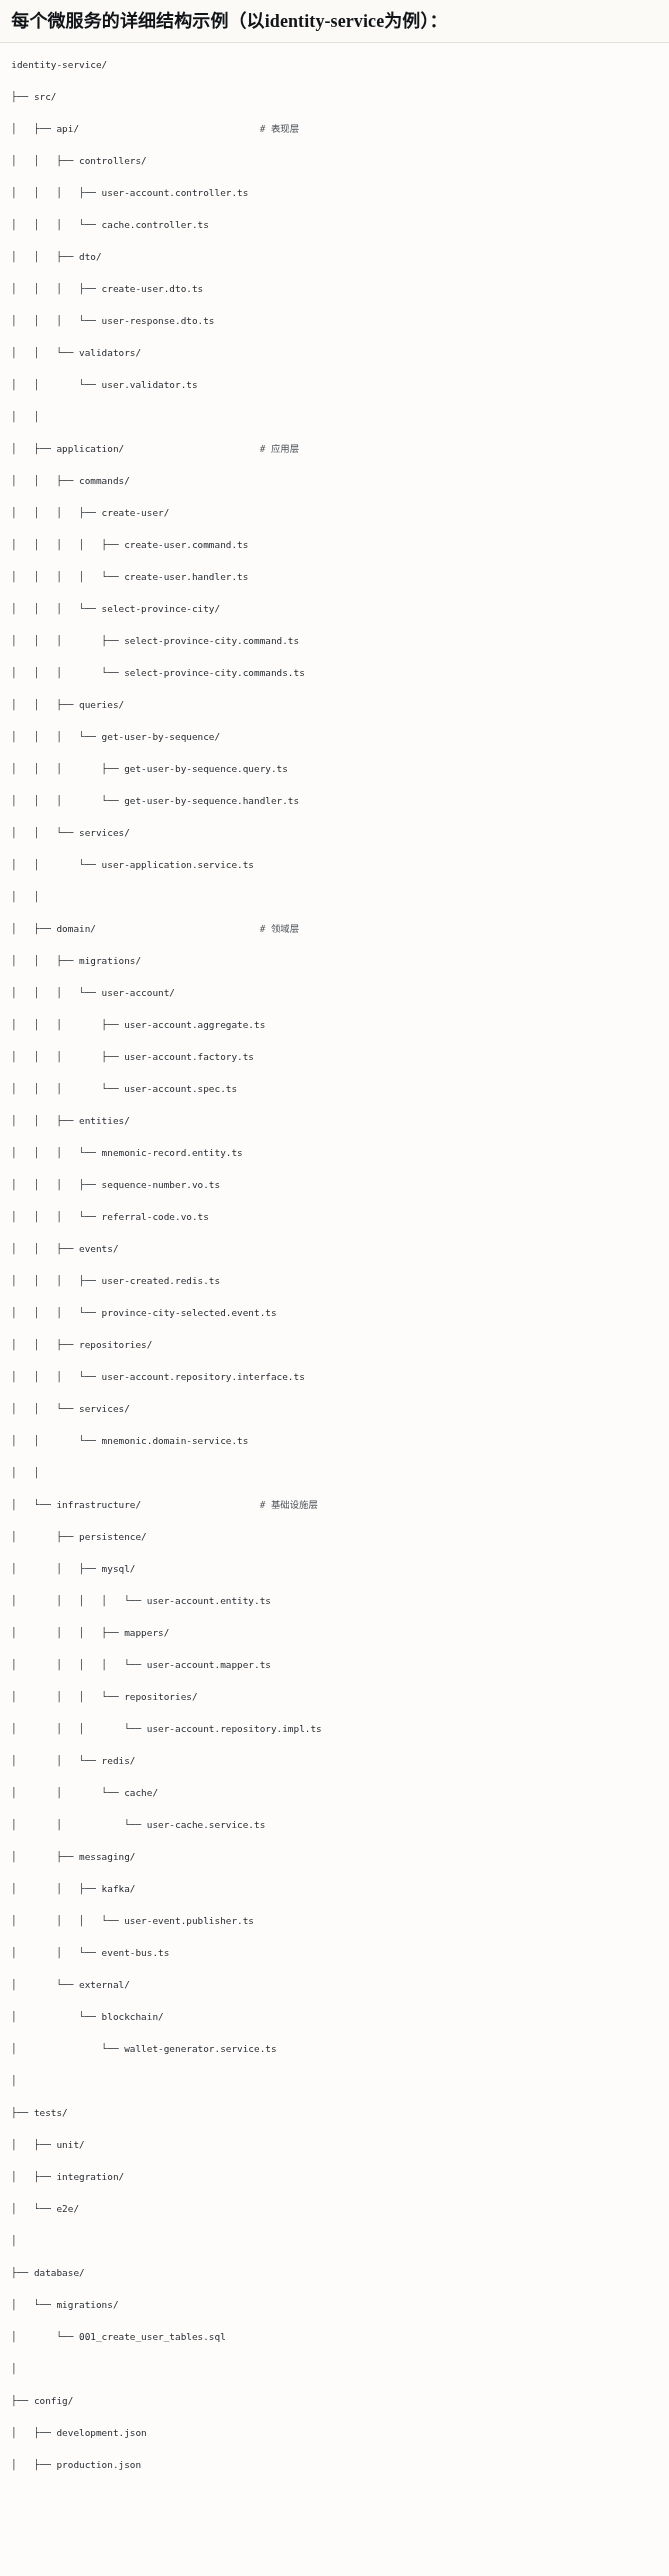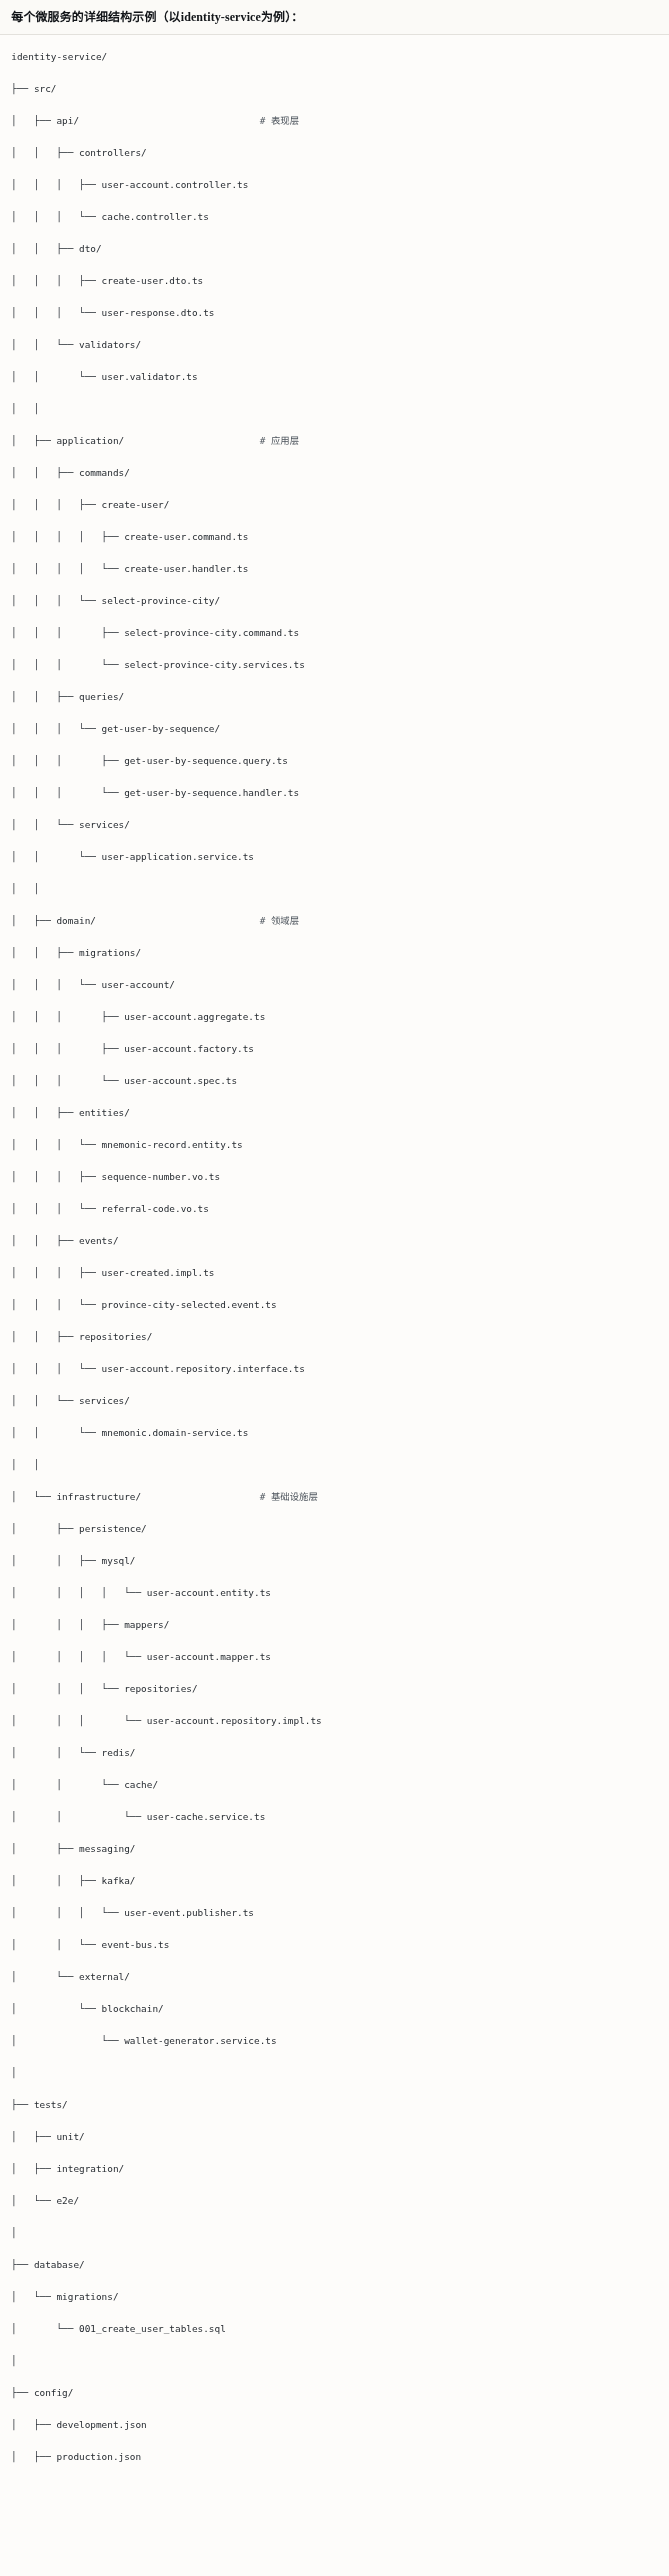--- a/index.html
+++ b/index.html
@@ -13,21 +13,21 @@
     width: 669px;
     font-family: "Liberation Sans", "DejaVu Sans", sans-serif;
     color: #1f2328;
     -webkit-font-smoothing: antialiased;
   }
 
   
   .doc-heading {
     font-family: "Liberation Serif", "DejaVu Serif", serif;
     font-weight: bold;
-    font-size: 12px;
+    font-size: 18px;
     line-height: 1.3;
     color: #111418;
     padding: 10px 11.3px 8.8px 11.3px;
     margin: 0;
     letter-spacing: 0.1px;
   }
   .rule {
     height: 0.6px;
     background: #e3e1dc;
     border: 0;
@@ -78,40 +78,40 @@
 <span class="row"><span class="glyphs">│   │   └── </span><span class="name">validators/</span></span>
 <span class="row"><span class="glyphs">│   │       └── </span><span class="name">user.validator.ts</span></span>
 <span class="row"><span class="glyphs">│   │</span><span class="name"></span></span>
 <span class="row"><span class="glyphs">│   ├── </span><span class="name">application/</span><span class="cmt">                        # 应用层</span></span>
 <span class="row"><span class="glyphs">│   │   ├── </span><span class="name">commands/</span></span>
 <span class="row"><span class="glyphs">│   │   │   ├── </span><span class="name">create-user/</span></span>
 <span class="row"><span class="glyphs">│   │   │   │   ├── </span><span class="name">create-user.command.ts</span></span>
 <span class="row"><span class="glyphs">│   │   │   │   └── </span><span class="name">create-user.handler.ts</span></span>
 <span class="row"><span class="glyphs">│   │   │   └── </span><span class="name">select-province-city/</span></span>
 <span class="row"><span class="glyphs">│   │   │       ├── </span><span class="name">select-province-city.command.ts</span></span>
-<span class="row"><span class="glyphs">│   │   │       └── </span><span class="name">select-province-city.services.ts</span></span>
+<span class="row"><span class="glyphs">│   │   │       └── </span><span class="name">select-province-city.commands.ts</span></span>
 <span class="row"><span class="glyphs">│   │   ├── </span><span class="name">queries/</span></span>
 <span class="row"><span class="glyphs">│   │   │   └── </span><span class="name">get-user-by-sequence/</span></span>
 <span class="row"><span class="glyphs">│   │   │       ├── </span><span class="name">get-user-by-sequence.query.ts</span></span>
 <span class="row"><span class="glyphs">│   │   │       └── </span><span class="name">get-user-by-sequence.handler.ts</span></span>
 <span class="row"><span class="glyphs">│   │   └── </span><span class="name">services/</span></span>
 <span class="row"><span class="glyphs">│   │       └── </span><span class="name">user-application.service.ts</span></span>
 <span class="row"><span class="glyphs">│   │</span><span class="name"></span></span>
 <span class="row"><span class="glyphs">│   ├── </span><span class="name">domain/</span><span class="cmt">                             # 领域层</span></span>
 <span class="row"><span class="glyphs">│   │   ├── </span><span class="name">migrations/</span></span>
 <span class="row"><span class="glyphs">│   │   │   └── </span><span class="name">user-account/</span></span>
 <span class="row"><span class="glyphs">│   │   │       ├── </span><span class="name">user-account.aggregate.ts</span></span>
 <span class="row"><span class="glyphs">│   │   │       ├── </span><span class="name">user-account.factory.ts</span></span>
 <span class="row"><span class="glyphs">│   │   │       └── </span><span class="name">user-account.spec.ts</span></span>
 <span class="row"><span class="glyphs">│   │   ├── </span><span class="name">entities/</span></span>
 <span class="row"><span class="glyphs">│   │   │   └── </span><span class="name">mnemonic-record.entity.ts</span></span>
 <span class="row"><span class="glyphs">│   │   │   ├── </span><span class="name">sequence-number.vo.ts</span></span>
 <span class="row"><span class="glyphs">│   │   │   └── </span><span class="name">referral-code.vo.ts</span></span>
 <span class="row"><span class="glyphs">│   │   ├── </span><span class="name">events/</span></span>
-<span class="row"><span class="glyphs">│   │   │   ├── </span><span class="name">user-created.impl.ts</span></span>
+<span class="row"><span class="glyphs">│   │   │   ├── </span><span class="name">user-created.redis.ts</span></span>
 <span class="row"><span class="glyphs">│   │   │   └── </span><span class="name">province-city-selected.event.ts</span></span>
 <span class="row"><span class="glyphs">│   │   ├── </span><span class="name">repositories/</span></span>
 <span class="row"><span class="glyphs">│   │   │   └── </span><span class="name">user-account.repository.interface.ts</span></span>
 <span class="row"><span class="glyphs">│   │   └── </span><span class="name">services/</span></span>
 <span class="row"><span class="glyphs">│   │       └── </span><span class="name">mnemonic.domain-service.ts</span></span>
 <span class="row"><span class="glyphs">│   │</span><span class="name"></span></span>
 <span class="row"><span class="glyphs">│   └── </span><span class="name">infrastructure/</span><span class="cmt">                     # 基础设施层</span></span>
 <span class="row"><span class="glyphs">│       ├── </span><span class="name">persistence/</span></span>
 <span class="row"><span class="glyphs">│       │   ├── </span><span class="name">mysql/</span></span>
 <span class="row"><span class="glyphs">│       │   │   │   └── </span><span class="name">user-account.entity.ts</span></span>

